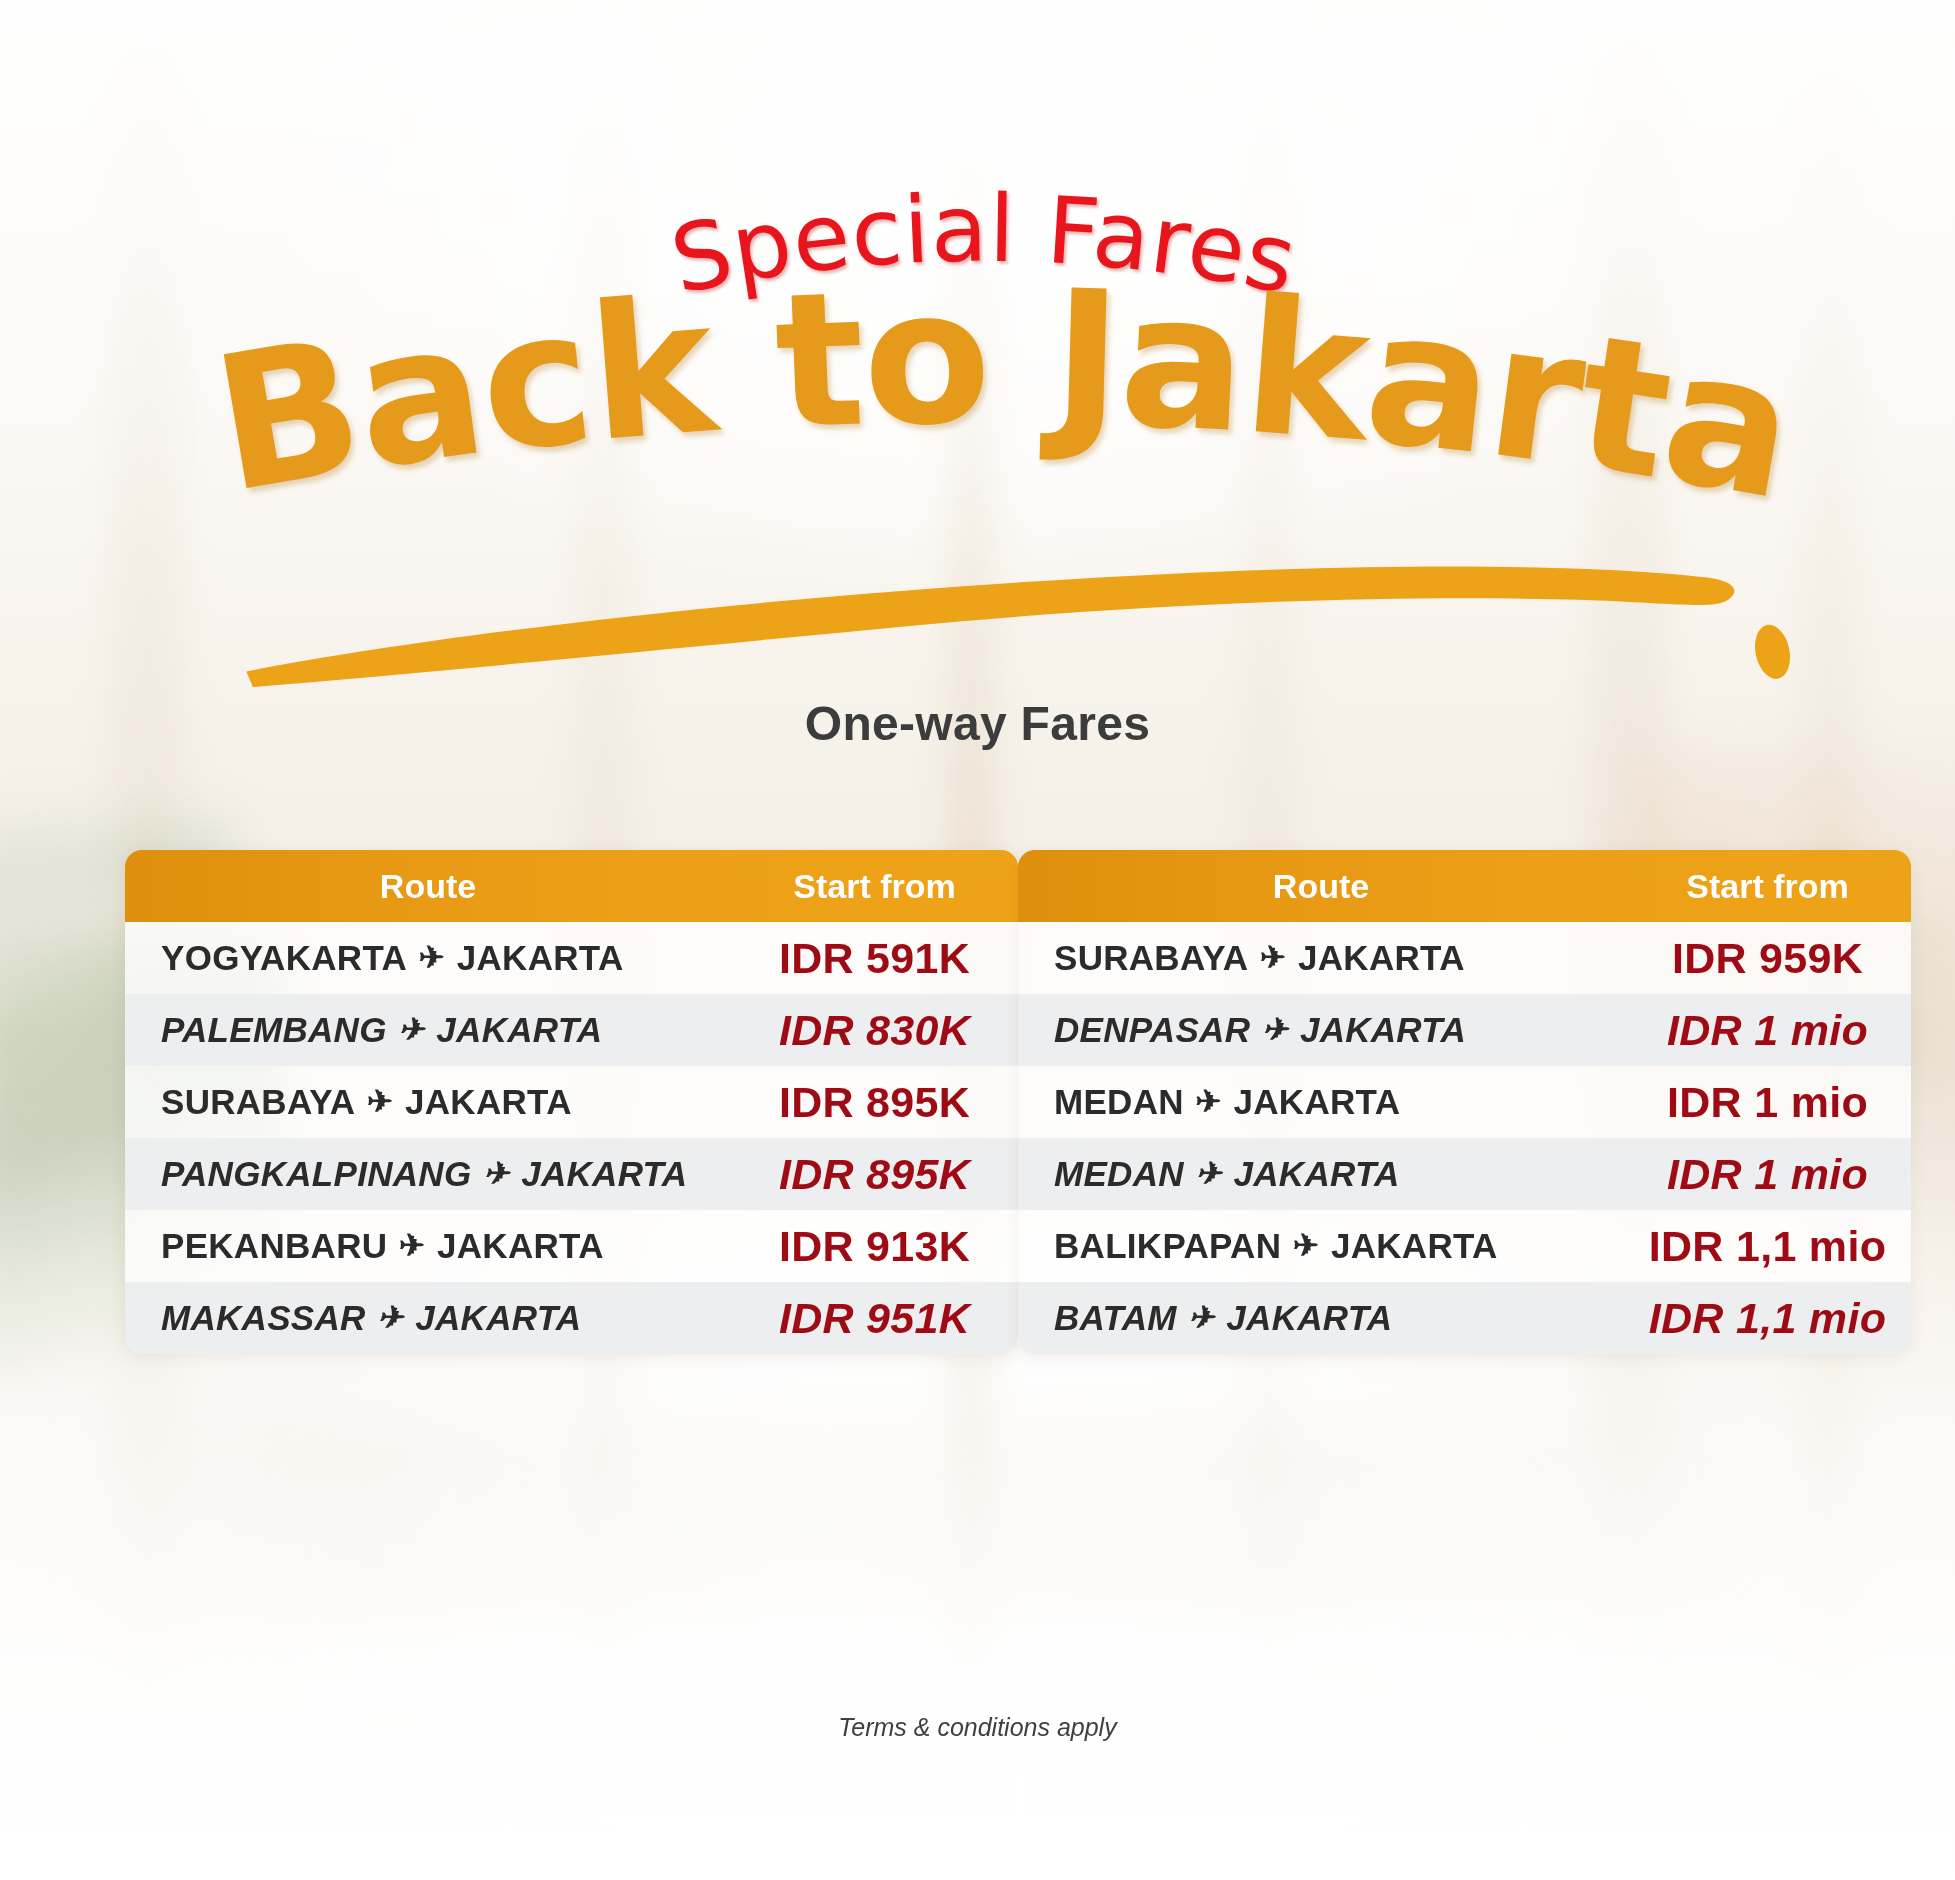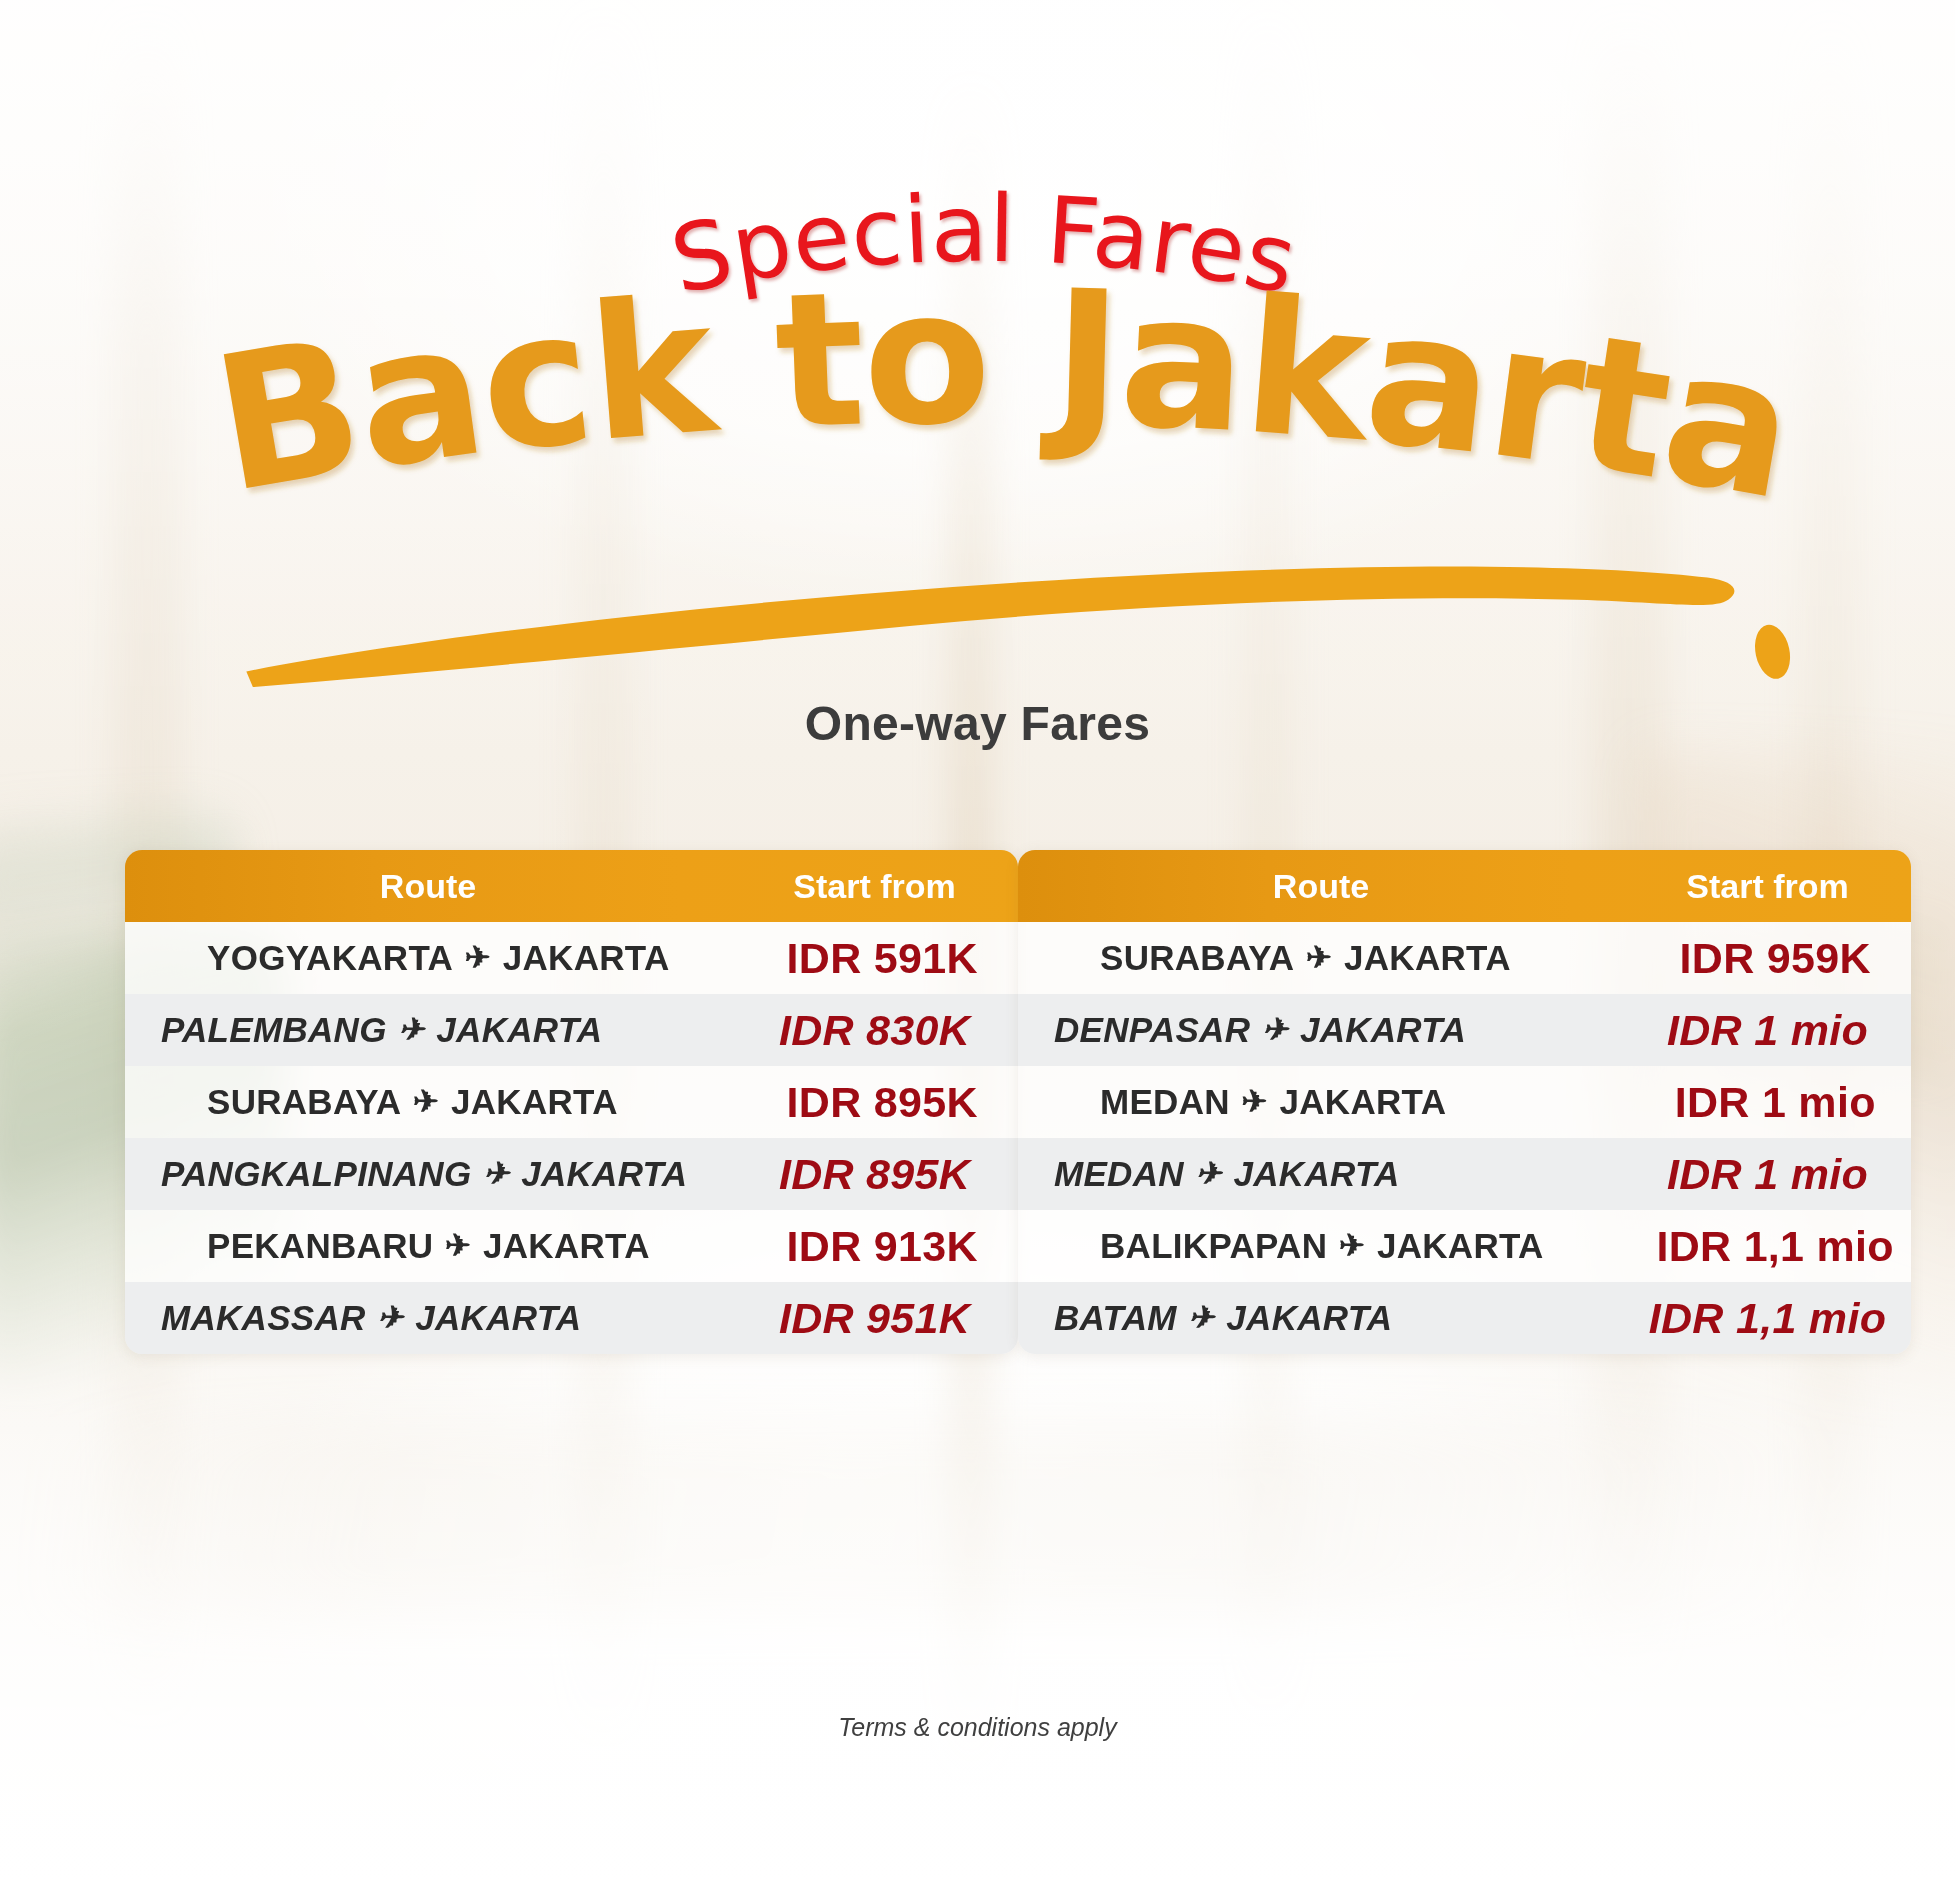--- a/index.html
+++ b/index.html
@@ -230,21 +230,21 @@
     text-align: center;
   }
   .col-route { width: 606px; }
   .col-price { width: 287px; }
 
   .fare-row {
     display: flex;
     align-items: center;
     height: 72px;
   }
-  .fare-row.odd  { background: rgba(255,255,255,0.80); padding-left: 46px; }
+  .fare-row.odd  { background: rgba(255,255,255,0.80); }
   .fare-row.even { background: #edeeef; font-style: italic; }
 
   .cell-route {
     width: 606px;
     padding-left: 36px;
     box-sizing: border-box;
     font-size: 35px;
     font-weight: 700;
     color: #2b2b2b;
     letter-spacing: 0.3px;

